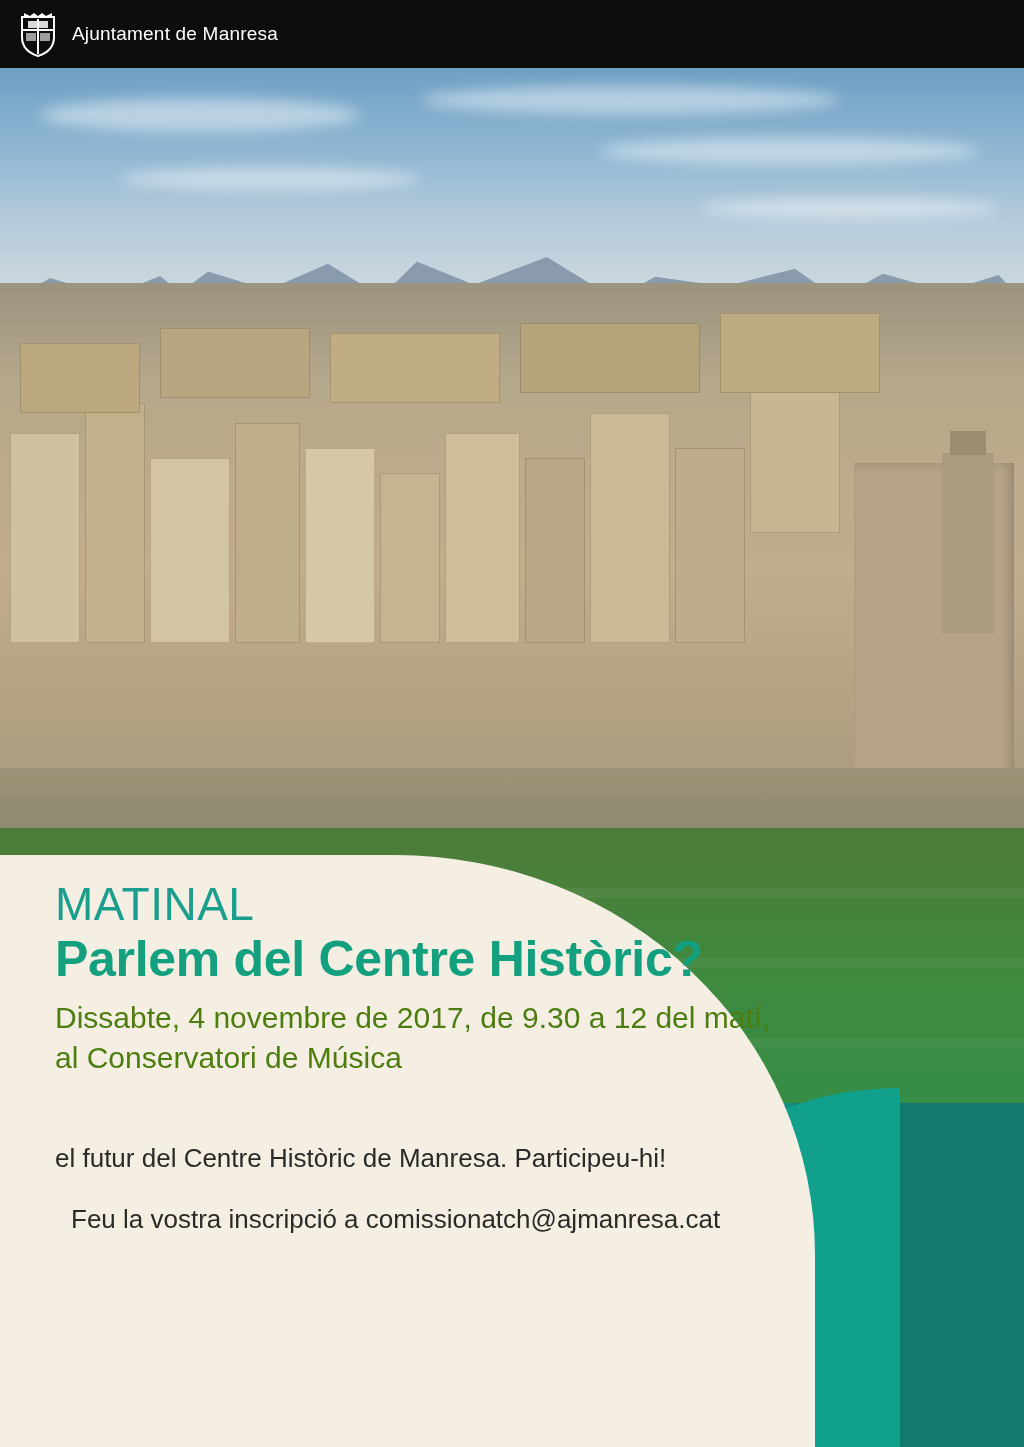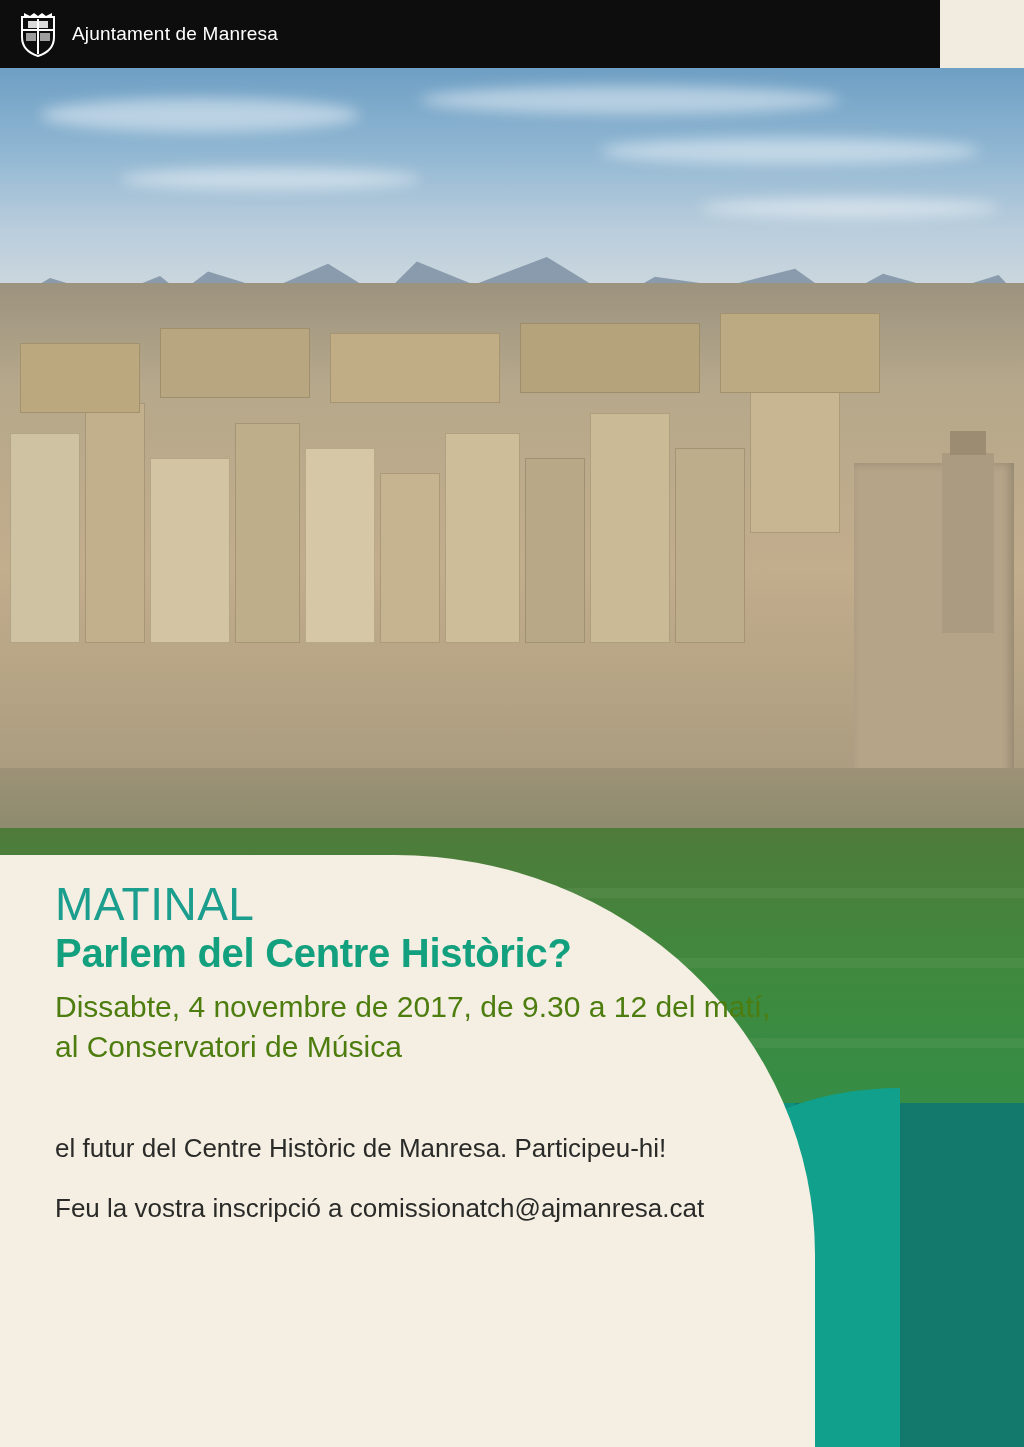--- a/index.html
+++ b/index.html
@@ -15,21 +15,21 @@
     width: 1024px;
     height: 1447px;
     overflow: hidden;
     background: #f2ece0;
   }
 
   
   .header-bar {
     position: absolute;
     left: 0; top: 0;
-    width: 940px;
+    width: 1024px;
     height: 68px;
     background: #0d0d0d;
     display: flex;
     align-items: center;
     z-index: 40;
   }
   .crest {
     margin-left: 18px;
     width: 40px;
     height: 46px;
@@ -191,40 +191,40 @@
   .kicker {
     color: #1b9e8e;
     font-size: 46px;
     font-weight: 300;
     letter-spacing: 0.5px;
     line-height: 1.05;
     margin: 0 0 4px 0;
   }
   .title {
     color: #12a07e;
-    font-size: 40px;
+    font-size: 50px;
     font-weight: 700;
     line-height: 1.08;
     margin: 0 0 12px 0;
     letter-spacing: -0.3px;
   }
   .subtitle {
     color: #4d7c0f;
     font-size: 30px;
     font-weight: 400;
     line-height: 1.32;
     margin: 0 0 26px 0;
   }
   .body-text {
     color: #2a2a28;
     font-size: 26px;
     line-height: 1.42;
     margin: 0 0 24px 0;
   }
-  .body-text:last-child { margin-bottom: 0; }
+  .body-text:last-child { margin-bottom: 0; margin-left: 16px; }
 </style>
 </head>
 <body>
 
 <div class="poster">
 
   <div class="header-bar">
     <div class="crest">
       <svg width="40" height="46" viewBox="0 0 40 46" aria-hidden="true">
         <path d="M4 6 L36 6 L36 26 Q36 40 20 45 Q4 40 4 26 Z" fill="none" stroke="#ffffff" stroke-width="2"></path>

